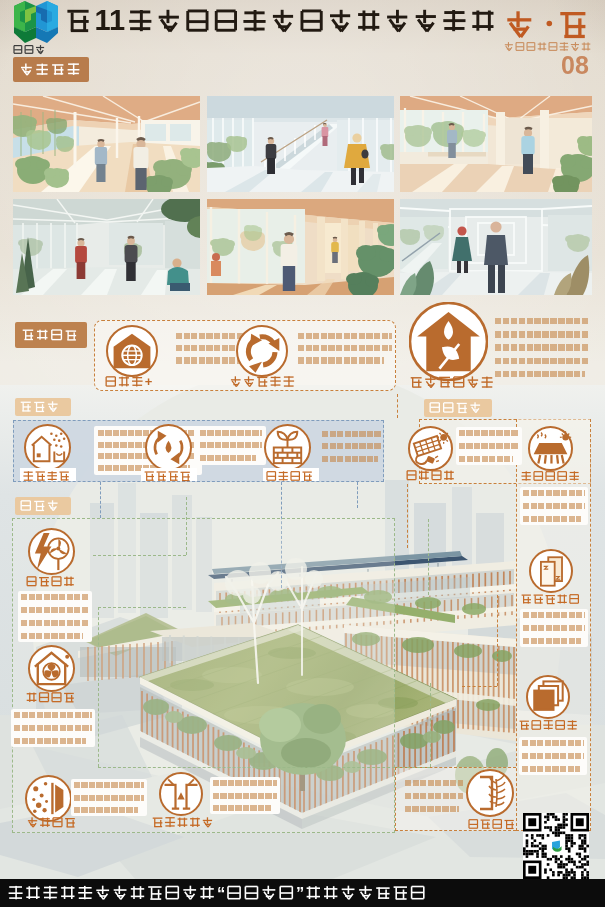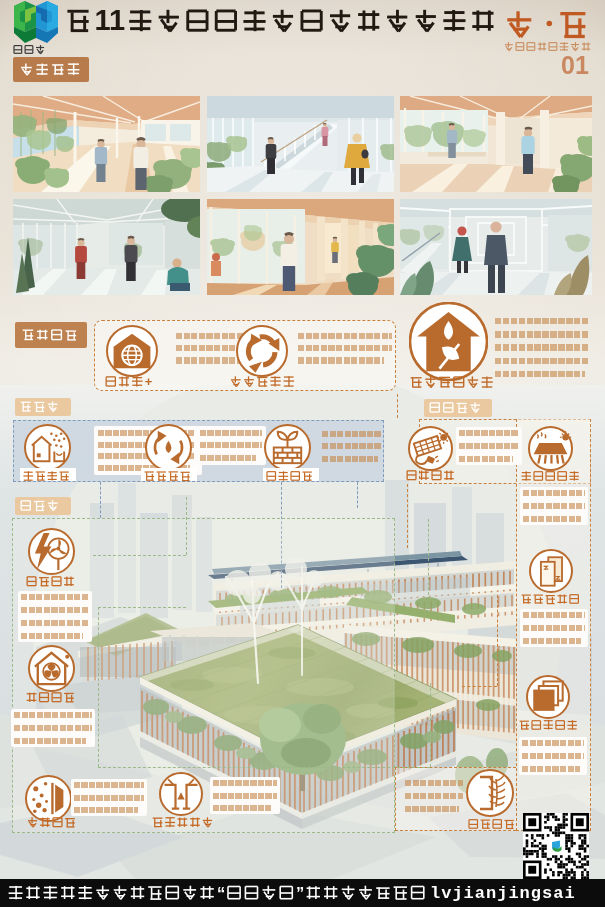--- a/index.html
+++ b/index.html
@@ -157,21 +157,21 @@
         <rect x="66.9" y="3.0" width="8.1" height="1.1" fill="#c98d5e"></rect>
         <line x1="67.9" y1="5.0" x2="71.5" y2="9.8" stroke="#c98d5e" stroke-width="1.1"></line>
         <line x1="74.1" y1="6.2" x2="71.5" y2="9.8" stroke="#c98d5e" stroke-width="1.1"></line>
         <rect x="69.0" y="7.4" width="4.1" height="1.1" fill="#c98d5e"></rect>
         <rect x="79.6" y="1.4" width="1.1" height="8.1" fill="#c98d5e"></rect>
         <rect x="83.5" y="1.4" width="1.1" height="8.1" fill="#c98d5e"></rect>
         <rect x="77.8" y="2.5" width="8.5" height="1.1" fill="#c98d5e"></rect>
         <rect x="77.8" y="7.6" width="8.5" height="1.1" fill="#c98d5e"></rect>
       </svg></div>
 
-<div class="abs" style="left:561px;top:51px;font-size:25px;font-weight:bold;color:#c9885f">01</div>
+<div class="abs" style="left:561px;top:51px;font-size:25px;font-weight:bold;color:#c9885f">08</div>
 
 <div class="abs" style="left:13px;top:57px;width:76px;height:25px;background:#b87c4c;border-radius:2px"></div>
 <div class="abs" style="left:20px;top:62px"><svg width="63" height="16" style="overflow:visible">
         <rect x="5.1" y="1.5" width="1.5" height="7.1" fill="#ffffff"></rect>
         <rect x="1.0" y="4.8" width="10.8" height="1.5" fill="#ffffff"></rect>
         <line x1="2.3" y1="6.6" x2="7.1" y2="13.1" stroke="#ffffff" stroke-width="1.5"></line>
         <line x1="10.6" y1="8.3" x2="7.1" y2="13.1" stroke="#ffffff" stroke-width="1.5"></line>
         <rect x="3.9" y="9.1" width="5.4" height="1.5" fill="#ffffff"></rect>
         <rect x="16.7" y="2.3" width="10.8" height="1.5" fill="#ffffff"></rect>
         <rect x="16.2" y="6.8" width="11.8" height="1.5" fill="#ffffff"></rect>
@@ -2044,13 +2044,12 @@
         <rect x="387.4" y="3.4" width="1.6" height="11.5" fill="#ffffff"></rect>
         <rect x="388.6" y="8.1" width="10.3" height="1.6" fill="#ffffff"></rect>
         <rect x="394.7" y="5.5" width="1.6" height="9.4" fill="#ffffff"></rect>
         <rect x="387.7" y="14.2" width="10.9" height="1.6" fill="#ffffff"></rect>
         <rect x="403.6" y="1.7" width="12.1" height="1.6" fill="#ffffff"></rect>
         <rect x="403.6" y="13.9" width="12.1" height="1.6" fill="#ffffff"></rect>
         <rect x="402.8" y="2.5" width="1.6" height="12.1" fill="#ffffff"></rect>
         <rect x="415.0" y="2.5" width="1.6" height="12.1" fill="#ffffff"></rect>
         <rect x="403.9" y="7.7" width="11.5" height="1.6" fill="#ffffff"></rect>
       </svg></div>
-<div class="abs" style="left:430px;top:884px;font-size:17px;font-weight:bold;color:#fff;font-family:Liberation Mono,monospace;letter-spacing:1px">lvjianjingsai</div>
 </div>
 </body></html>

